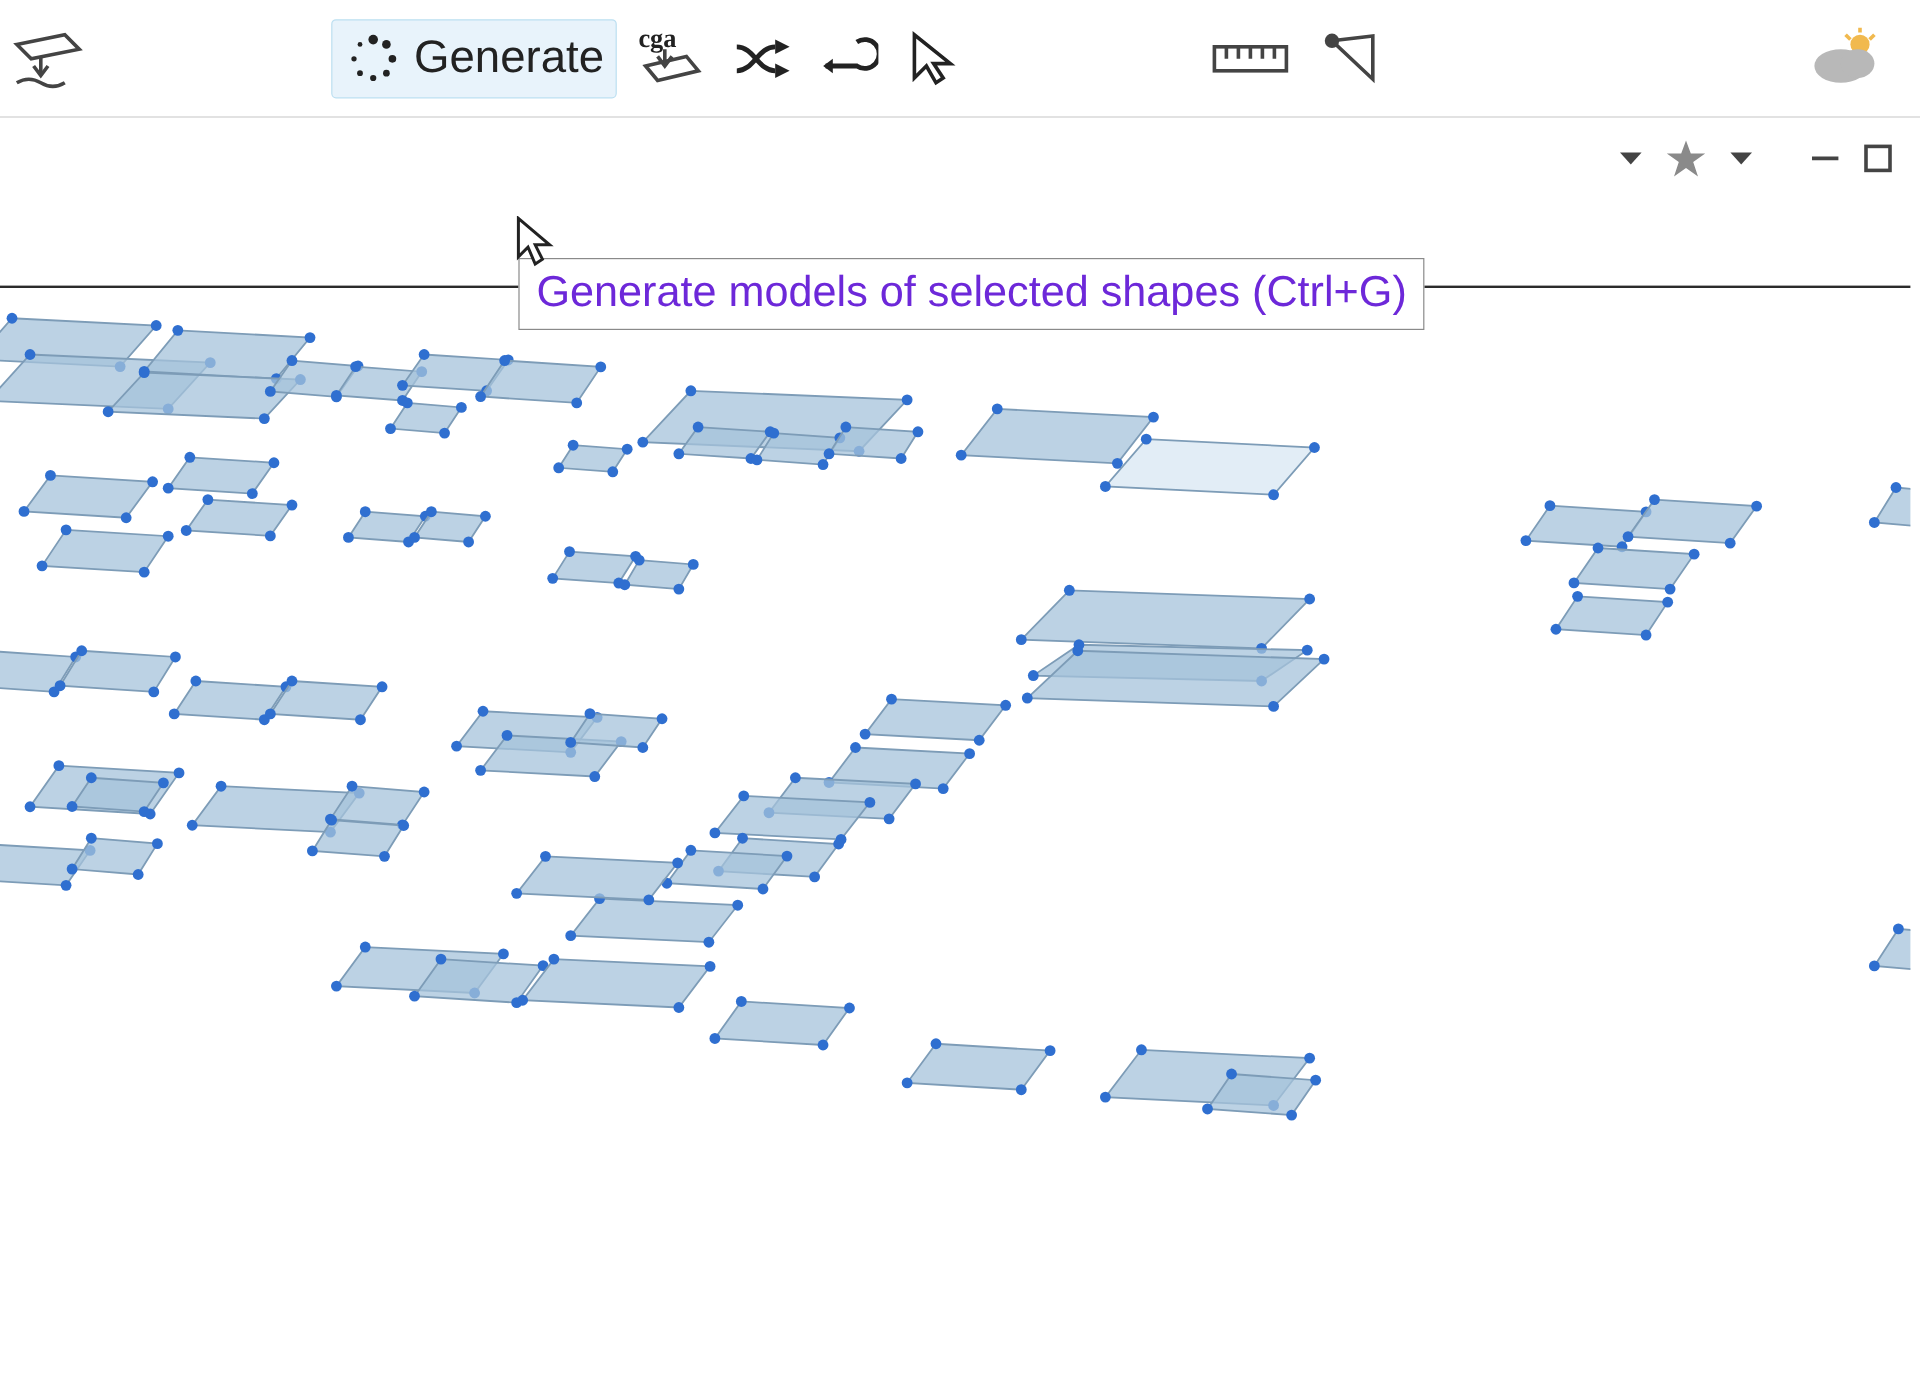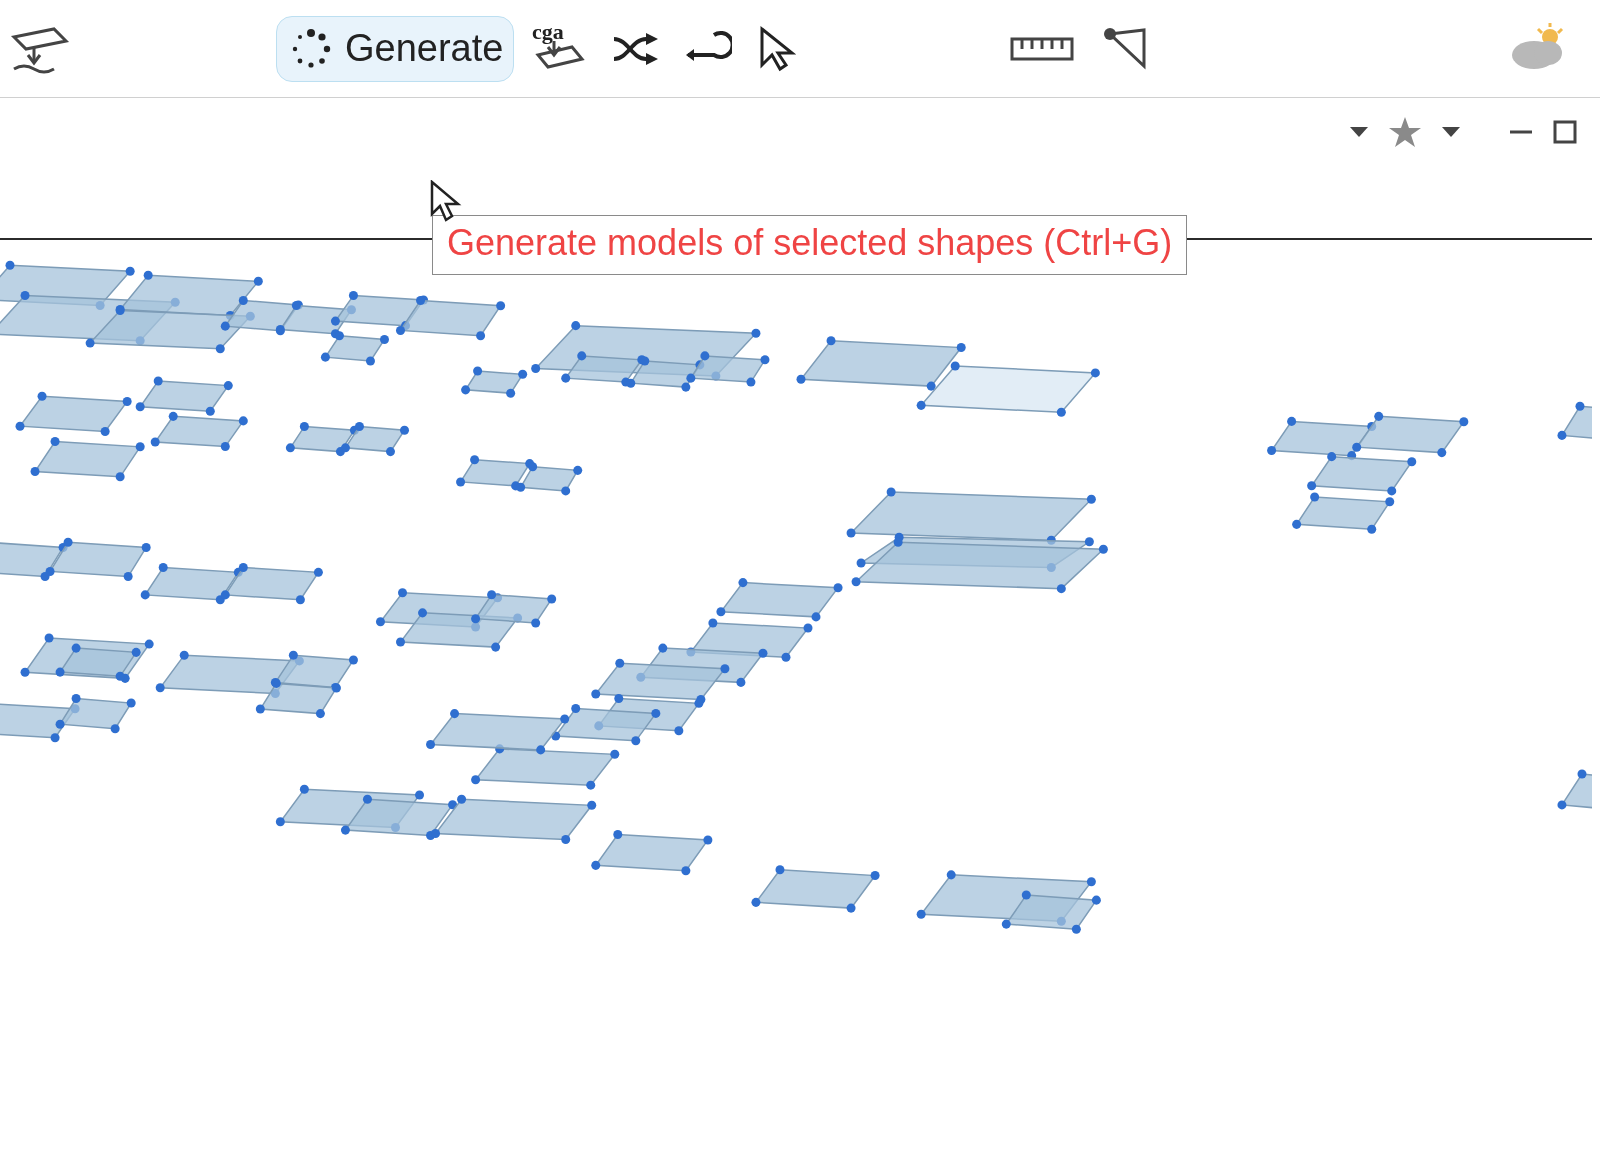--- a/index.html
+++ b/index.html
@@ -20,21 +20,21 @@
     gap: 0;
     box-sizing: border-box;
     position: relative;
   }
   .tb-item {
     display: inline-flex;
     align-items: center;
     justify-content: center;
     height: 64px;
     padding: 0 10px;
-    border-radius: 16px;
+    border-radius: 4px;
     cursor: pointer;
   }
   .tb-item.hovered {
     background: #e8f3fb;
     border: 1px solid #bcdff1;
   }
   .tb-item svg { display: block; }
   .tb-gap-small { width: 190px; flex: 0 0 190px; }
   .tb-label {
     font-size: 38px;
@@ -65,21 +65,21 @@
     position: absolute;
     left: 0; top: 0;
     width: 100%; height: 100%;
   }
   .tooltip {
     position: absolute;
     background: #fff;
     border: 1px solid #8a8a8a;
     padding: 6px 14px 10px 14px;
     font-size: 36px;
-    color: #ef4444;
+    color: #6d28d9;
     white-space: nowrap;
     box-shadow: 0 0 0 1px rgba(0,0,0,0);
     z-index: 50;
   }
   .cursor {
     position: absolute;
     z-index: 60;
     pointer-events: none;
   }
   

